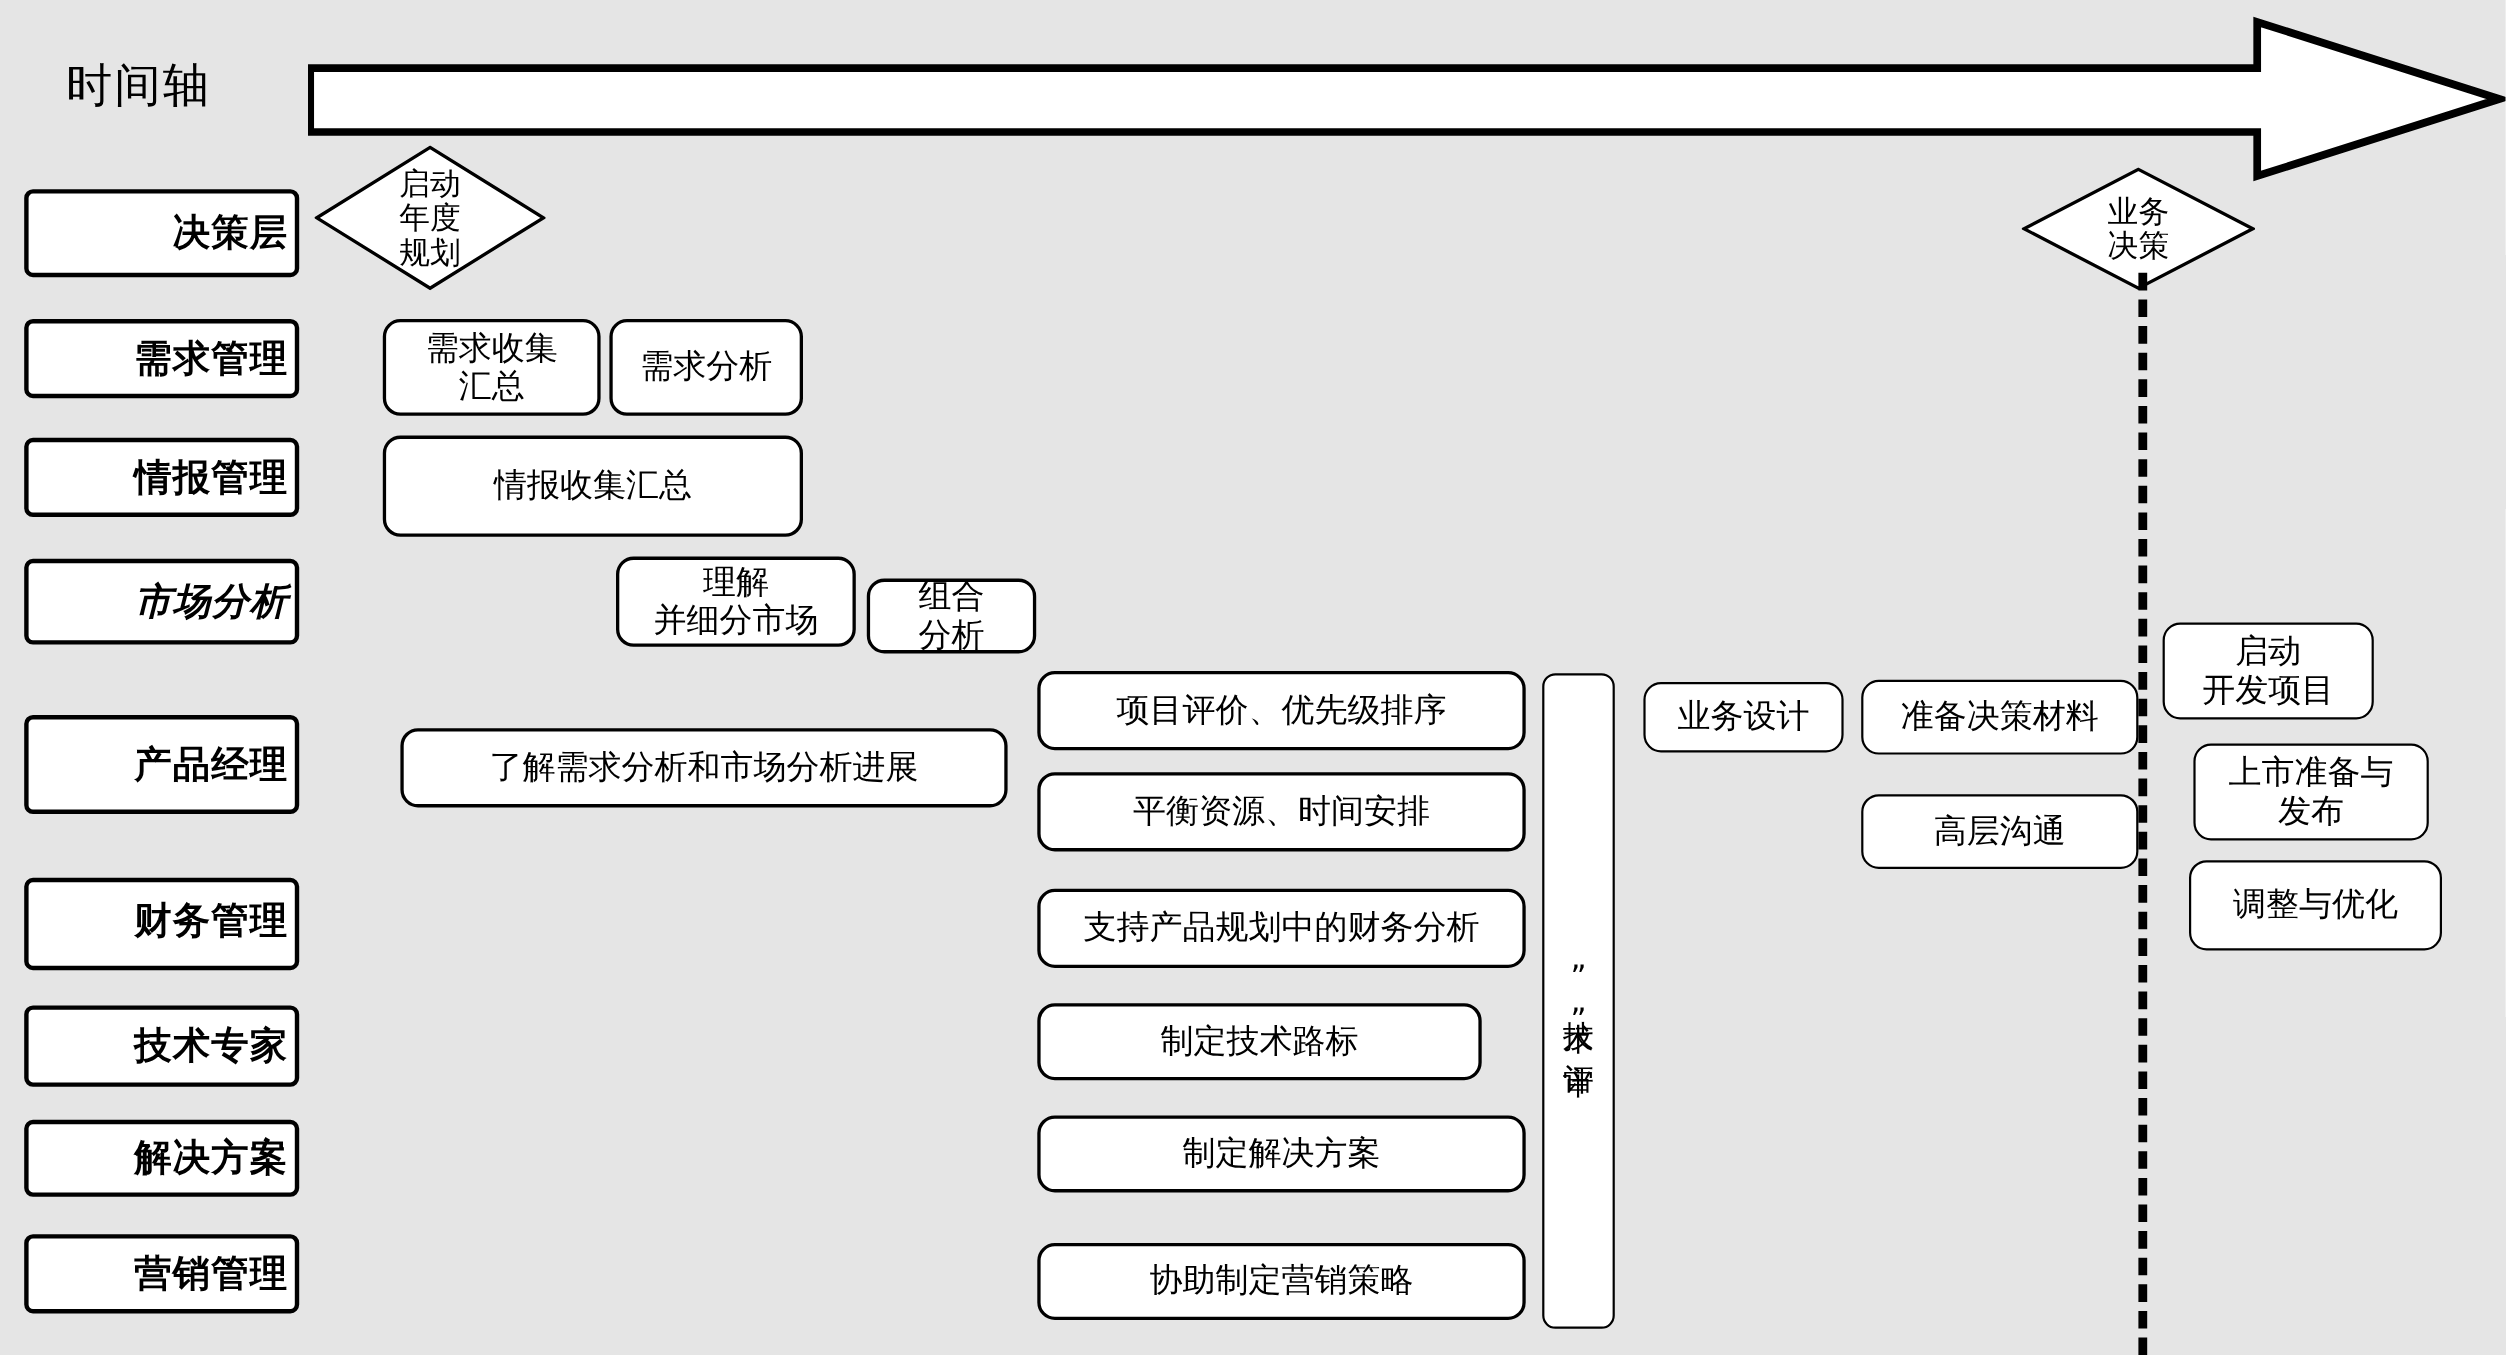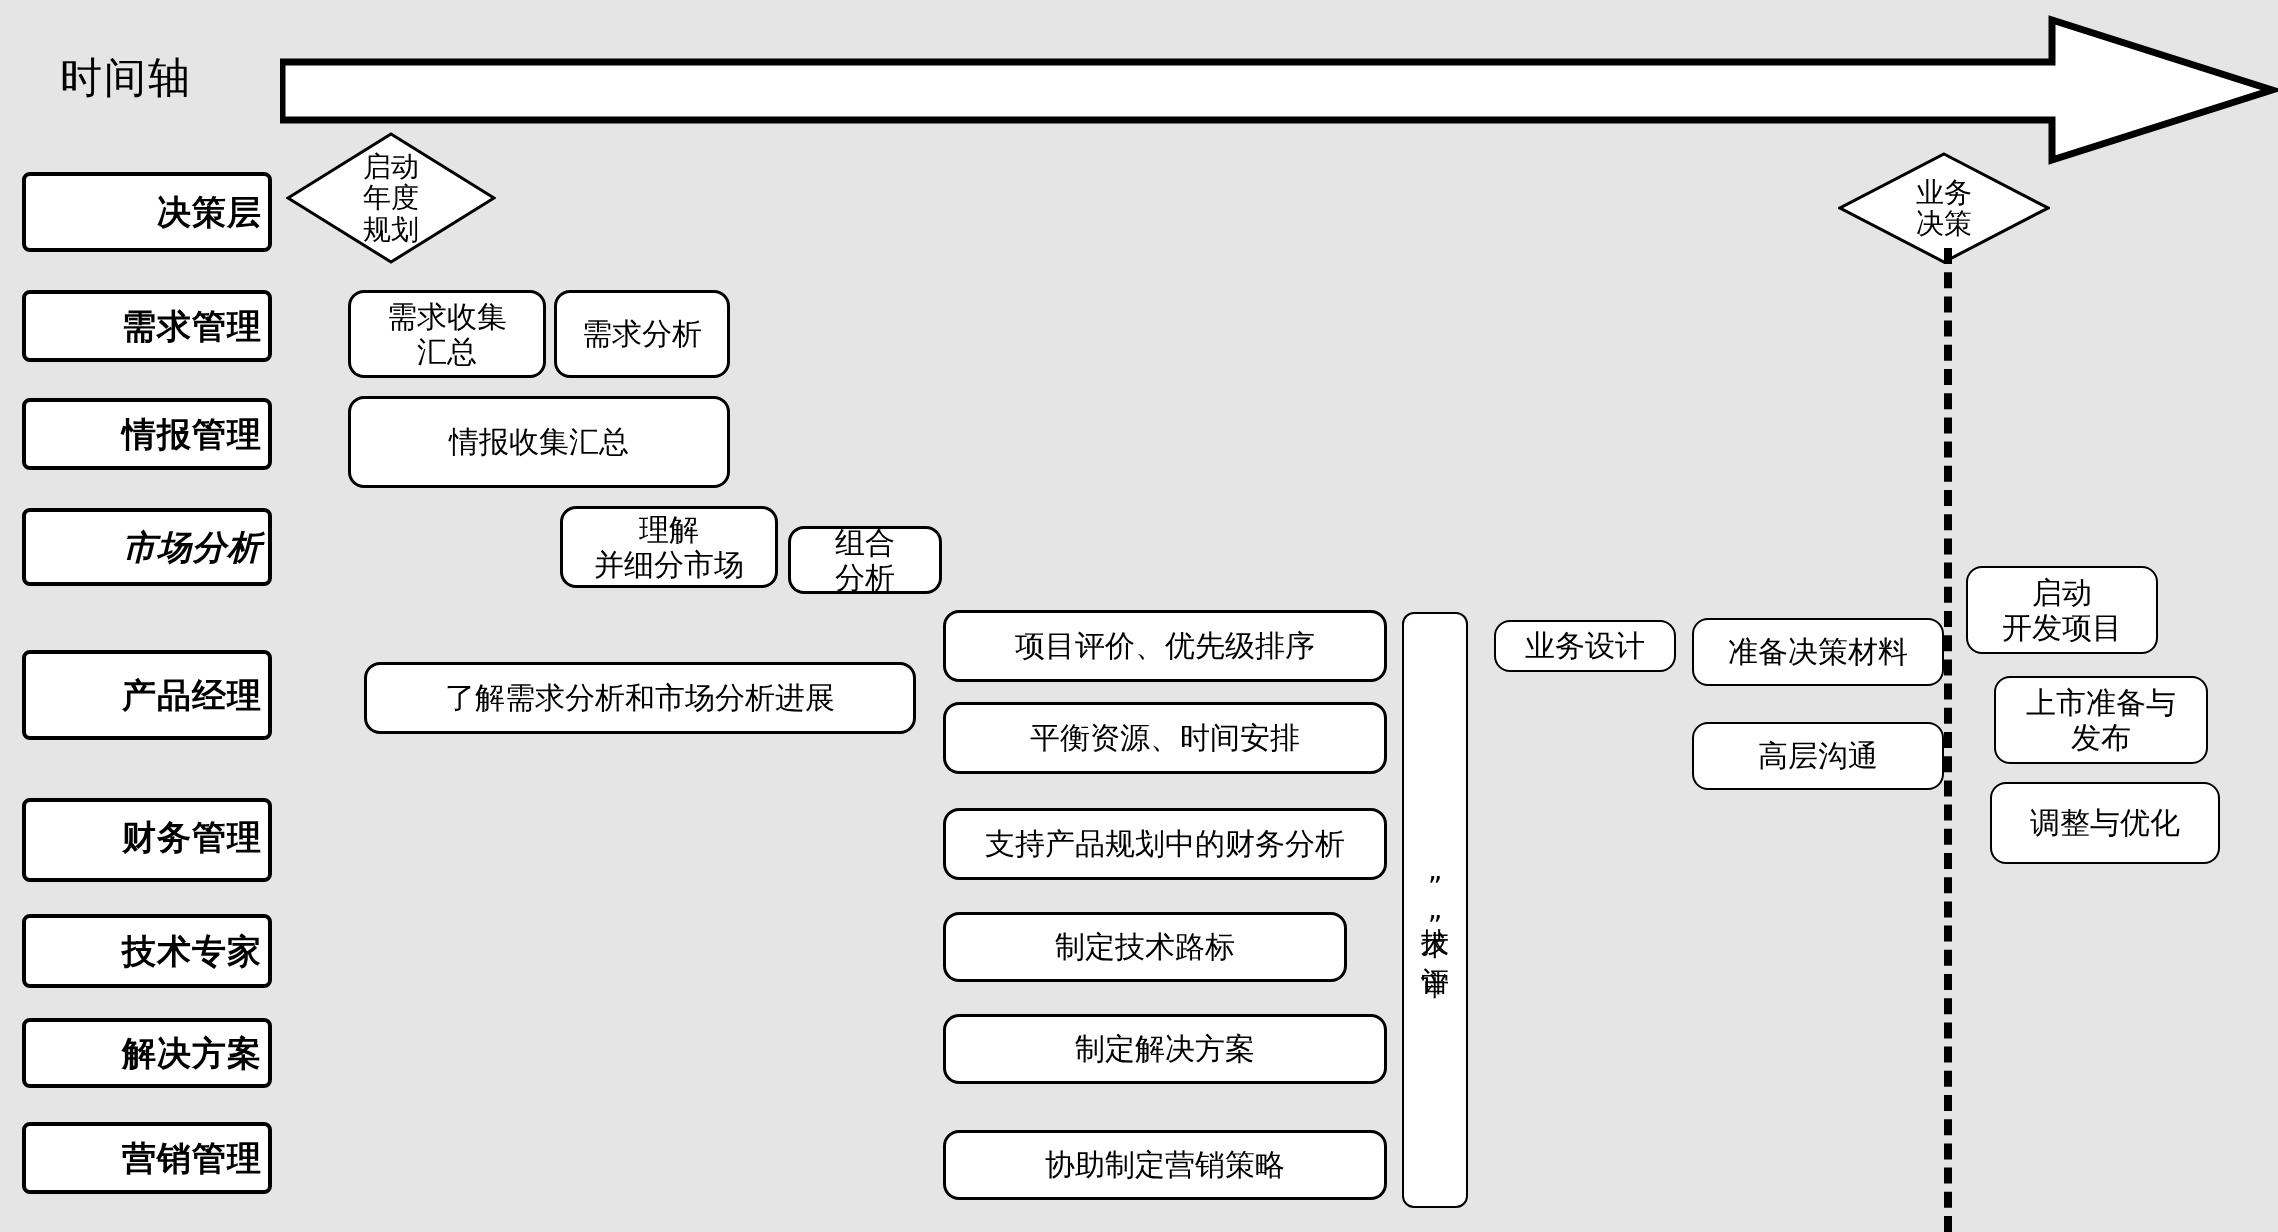--- a/index.html
+++ b/index.html
@@ -204,21 +204,21 @@
   </div>
 
   <div class="box" style="left:943px; top:610px; width:444px; height:72px;">
     <span>项目评价、优先级排序</span>
   </div>
 
   <div class="box" style="left:943px; top:702px; width:444px; height:72px;">
     <span>平衡资源、时间安排</span>
   </div>
 
-  <div class="box thin" style="left:1494px; top:620px; width:182px; height:52px;">
+  <div class="box thin" style="left:1494px; top:620px; width:182px; height:64px;">
     <span>业务设计</span>
   </div>
 
   <div class="box thin" style="left:1692px; top:618px; width:252px; height:68px;">
     <span>准备决策材料</span>
   </div>
 
   <div class="box thin" style="left:1692px; top:722px; width:252px; height:68px;">
     <span>高层沟通</span>
   </div>

